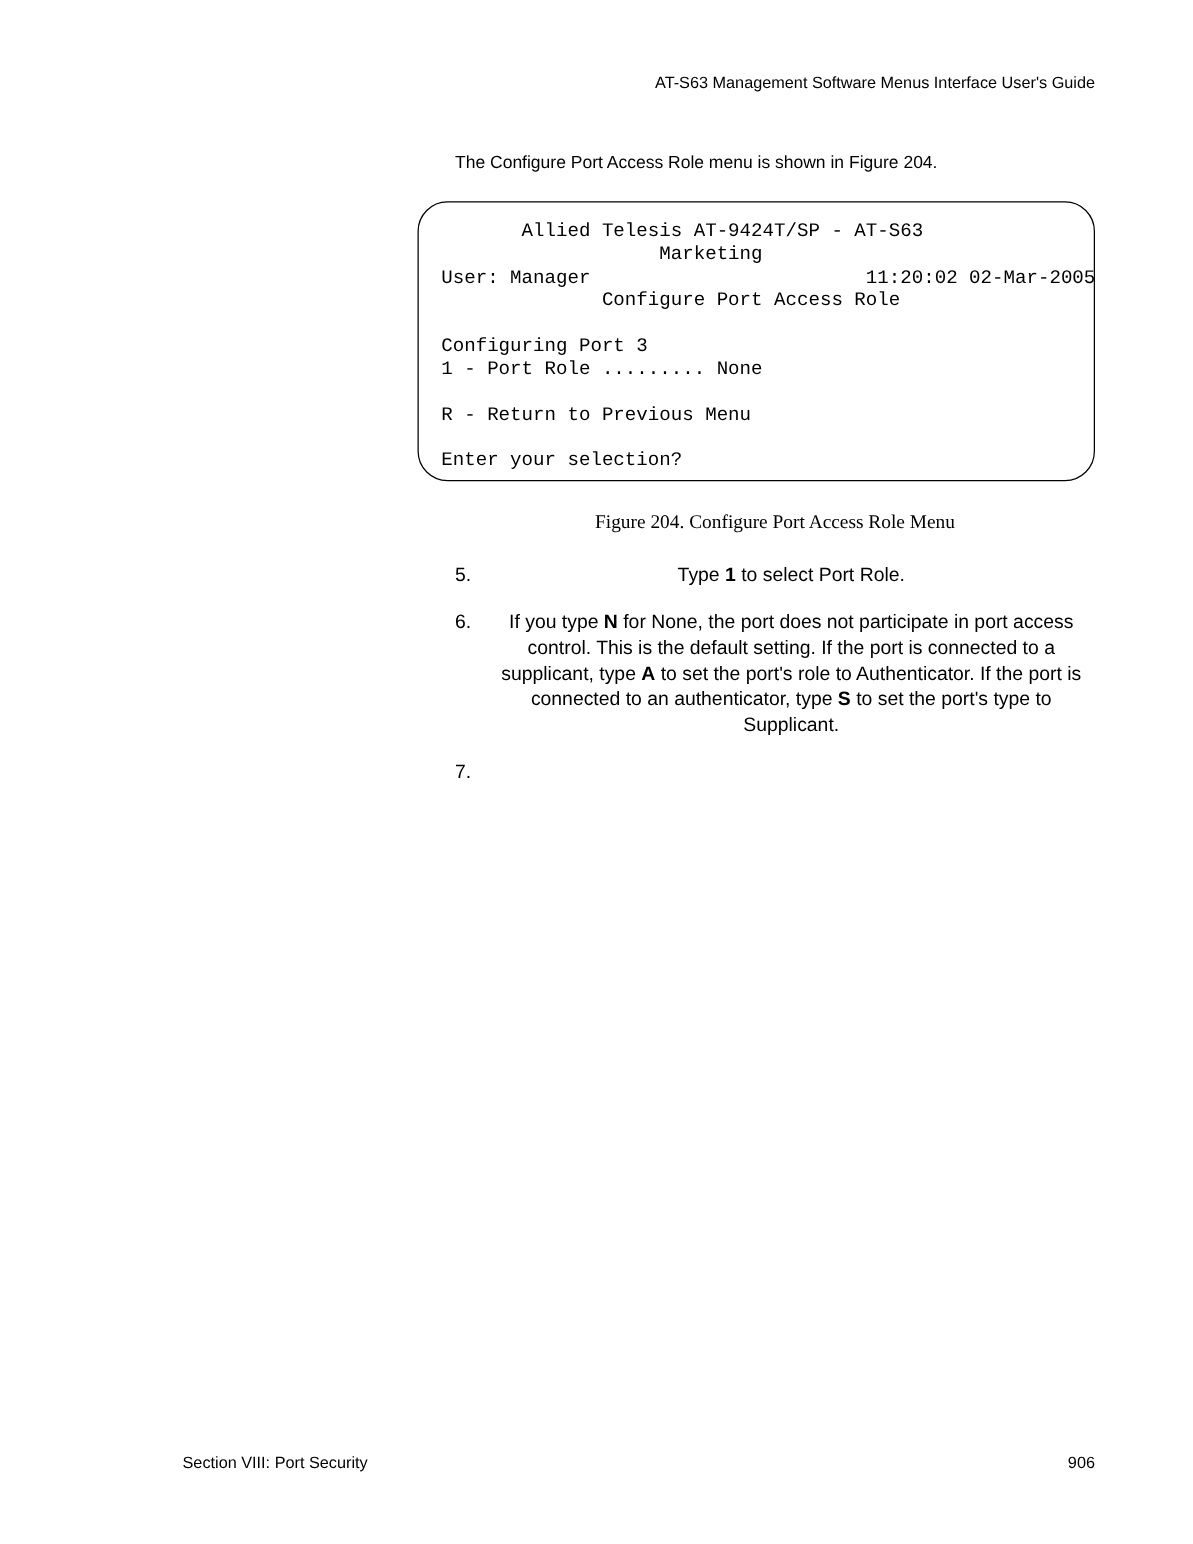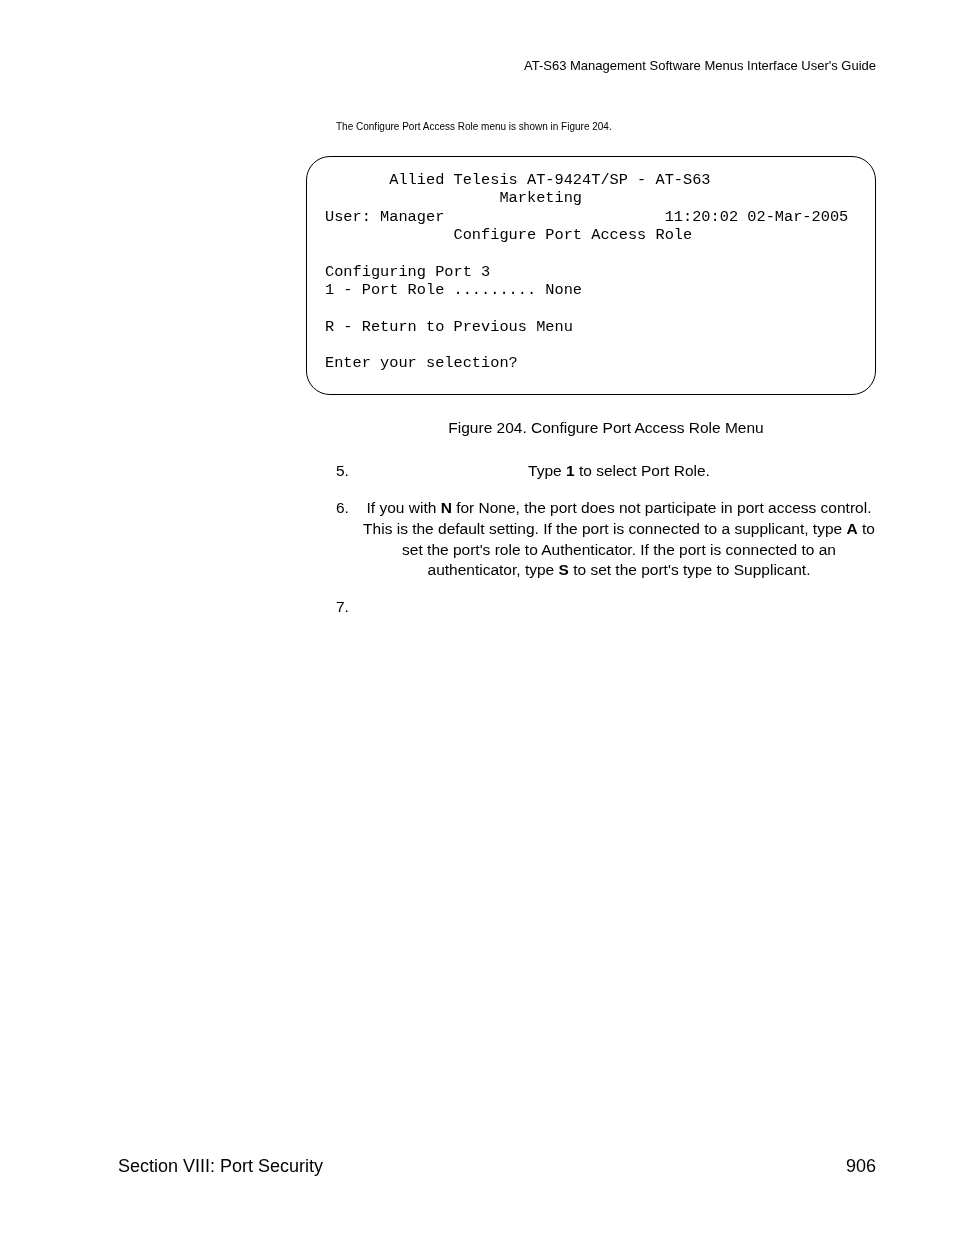--- a/index.html
+++ b/index.html
@@ -10,49 +10,51 @@
     color: #000;
     width: 954px;
     height: 1235px;
     position: relative;
   }
   .page {
     padding: 58px 78px 40px 118px;
     box-sizing: border-box;
     height: 100%;
     position: relative;
+    margin-left: 28px;
   }
   .header-line {
     text-align: right;
     font-size: 13px;
     margin-bottom: 48px;
   }
   .content {
     margin-left: 218px;
   }
   .intro {
-    font-size: 10px;
+    font-size: 14px;
     margin-bottom: 24px;
   }
   .terminal-box {
     border: 1.5px solid #000;
     border-radius: 24px;
-    padding: 14px 18px 21px 18px;
+    padding: 14px 18px 6px 18px;
     font-family: "Courier New", Courier, monospace;
     font-size: 15.3px;
     line-height: 1.2;
     white-space: pre;
     margin-left: -30px;
     margin-right: 0;
     margin-bottom: 24px;
   }
   .figure-caption {
     text-align: center;
     font-size: 15.5px;
     margin-bottom: 24px;
+    font-family: Liberation Serif, serif;
   }
   .step {
     font-size: 15.5px;
     line-height: 1.35;
     margin-bottom: 16px;
   }
   .step-row {
     display: flex;
   }
   .step-num {
@@ -76,21 +78,21 @@
     margin: 0 0 16px 0;
     white-space: pre-wrap;
   }
   .footer {
     position: absolute;
     bottom: 58px;
     left: 118px;
     right: 78px;
     display: flex;
     justify-content: space-between;
-    font-size: 18px;
+    font-size: 13px;
     align-items: center;
   }
   b { font-weight: bold; }
 </style>
 </head>
 <body>
 
 <div class="page">
 
   <div class="header-line">AT-S63 Management Software Menus Interface User's Guide</div>
@@ -119,21 +121,21 @@
         <div class="step-body">
           <p><span>Type </span><b>1</b><span> to select Port Role.</span></p>
         </div>
       </div>
     </div>
 
     <div class="step">
       <div class="step-row">
         <div class="step-num">6.</div>
         <div class="step-body">
-          <p><span>If you with </span><b>N</b><span> for None, the port does not participate in port access control. This is the default setting. If the port is connected to a supplicant, type </span><b>A</b><span> to set the port's role to Authenticator. If the port is connected to an authenticator, type </span><b>S</b><span> to set the port's type to Supplicant.</span></p>
+          <p><span>If you type </span><b>N</b><span> for None, the port does not participate in port access control. This is the default setting. If the port is connected to a supplicant, type </span><b>A</b><span> to set the port's role to Authenticator. If the port is connected to an authenticator, type </span><b>S</b><span> to set the port's type to Supplicant.</span></p>
         </div>
       </div>
     </div>
 
     <div class="step">
       <div class="step-row">
         <div class="step-num">7.</div>
         <div class="step-body">
         </div>
       </div>

